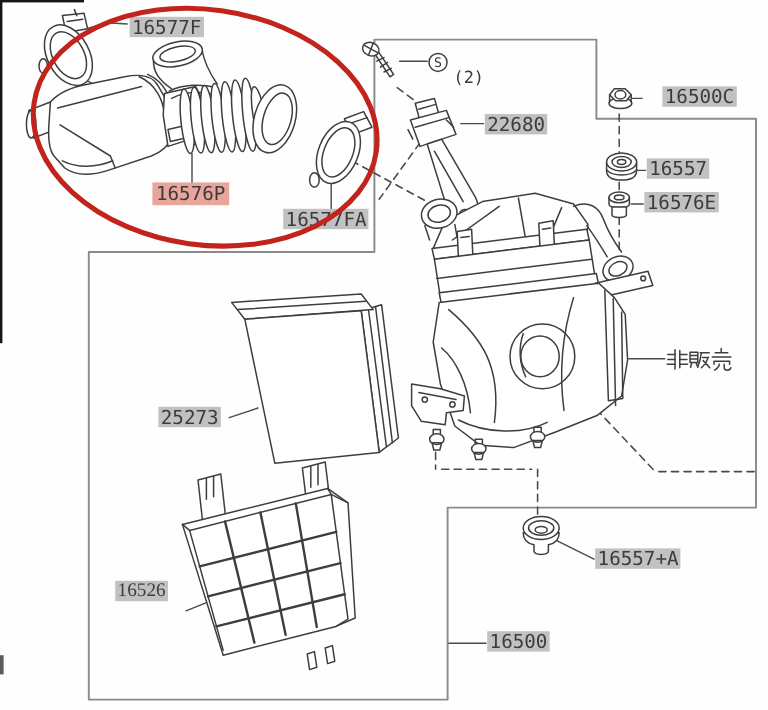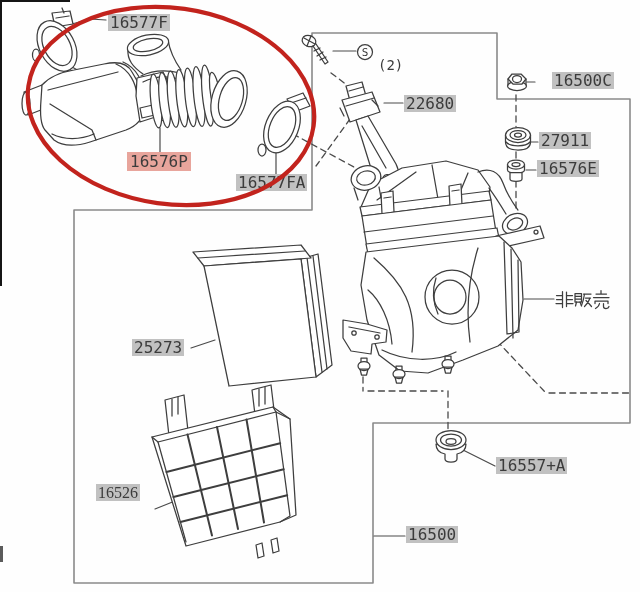--- a/index.html
+++ b/index.html
@@ -246,21 +246,21 @@
   </g>
 </svg>
 
 <div class="labels">
   <div class="lbl" style="left:108px;top:14px;">16577F</div>
   <div class="lbl pink" style="left:127px;top:152px;">16576P</div>
   <div class="lbl" style="left:236px;top:174px;">16577FA</div>
   <div class="lbl nobg small" style="left:376px;top:58px;">(2)</div>
   <div class="lbl" style="left:404px;top:95px;">22680</div>
   <div class="lbl" style="left:552px;top:72px;">16500C</div>
-  <div class="lbl" style="left:539px;top:132px;">27911</div>
+  <div class="lbl" style="left:539px;top:132px;">16557</div>
   <div class="lbl" style="left:537px;top:160px;">16576E</div>
   <div class="lbl" style="left:132px;top:339px;">25273</div>
   <div class="lbl" style="left:96px;top:484px;font-family:Liberation Serif, serif;">16526</div>
   <div class="lbl" style="left:496px;top:457px;text-align:right;">16557+A</div>
   <div class="lbl" style="left:406px;top:526px;">16500</div>
 </div>
 
 <svg class="overlay" width="640" height="592" viewBox="0 0 640 592">
   <ellipse cx="171" cy="106" rx="144" ry="98" transform="rotate(8 171 106)" fill="none" stroke="var(--annotation-red,#c2231d)" stroke-width="4.2"></ellipse>
 </svg>

